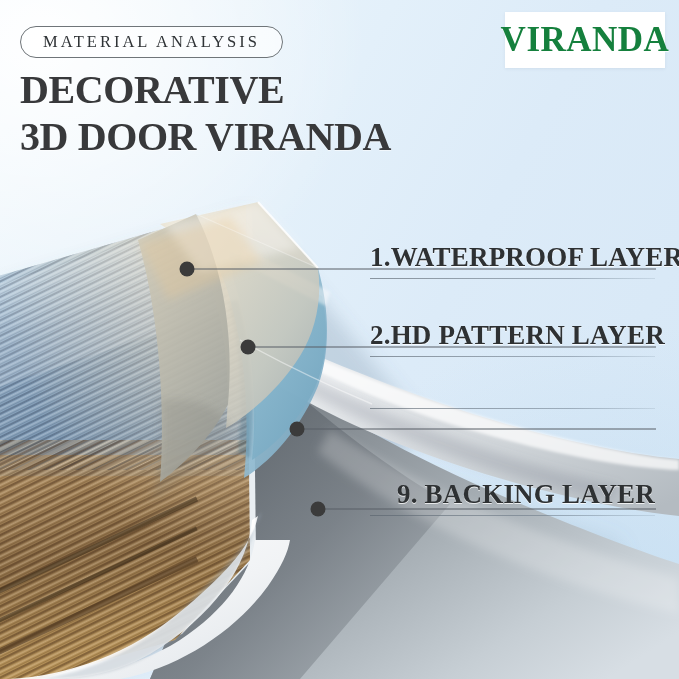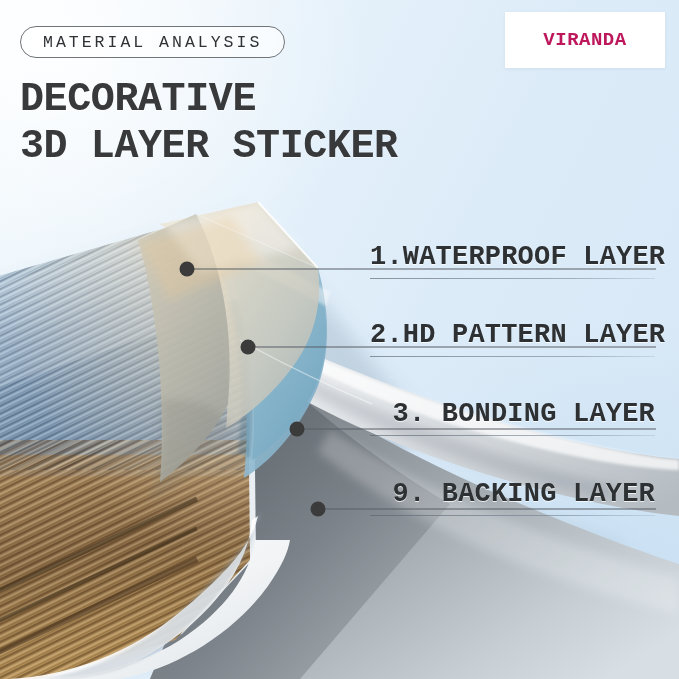--- a/index.html
+++ b/index.html
@@ -5,21 +5,21 @@
   html, body {
     margin: 0;
     padding: 0;
     background: #ffffff;
   }
   #poster {
     position: relative;
     width: 679px;
     height: 679px;
     overflow: hidden;
-    font-family: Liberation Mono, monospace;
+    font-family: Liberation Serif, serif;
     background: linear-gradient(118deg,
         #f2f9fd 0%,
         #eaf4fb 18%,
         #e3f0fa 38%,
         #dcebf8 58%,
         #d9e9f7 78%,
         #d6e7f6 100%);
   }
 
   
@@ -63,30 +63,30 @@
     position: absolute;
     left: 505px; top: 12px;
     width: 160px; height: 56px;
     background: #ffffff;
     display: flex;
     align-items: center;
     justify-content: center;
     box-shadow: 0 1px 3px rgba(90,110,130,0.10);
   }
   .brand-box span {
-    font-size: 19px;
+    font-size: 35px;
     font-weight: bold;
     letter-spacing: 0.5px;
-    color: #be185d;
+    color: #15803d;
     text-shadow: 0 1px 0 rgba(255,255,255,0.8);
   }
 
   .headline {
     position: absolute;
-    left: 20px; top: 76px;
+    left: 20px; top: 66px;
     width: 470px;
   }
   .headline .hl-line {
     font-size: 40px;
     font-weight: bold;
     line-height: 1.18;
     letter-spacing: -0.4px;
     color: #38393b;
     white-space: nowrap;
     text-shadow: 0 1px 0 rgba(255,255,255,0.55);
@@ -383,35 +383,34 @@
   <div class="eyebrow-pill">
     <span>MATERIAL ANALYSIS</span>
   </div>
 
   <div class="brand-box">
     <span>VIRANDA</span>
   </div>
 
   <div class="headline">
     <div class="hl-line">DECORATIVE</div>
-    <div class="hl-line">3D LAYER STICKER</div>
+    <div class="hl-line">3D DOOR VIRANDA</div>
   </div>
 
   <div class="callout co-1">
     <div class="co-text">1.WATERPROOF LAYER</div>
     <div class="co-rule"></div>
   </div>
 
   <div class="callout co-2">
     <div class="co-text">2.HD PATTERN LAYER</div>
     <div class="co-rule"></div>
   </div>
 
   <div class="callout co-3">
-    <div class="co-text">3. BONDING LAYER</div>
     <div class="co-rule"></div>
   </div>
 
   <div class="callout co-4">
     <div class="co-text">9. BACKING LAYER</div>
     <div class="co-rule"></div>
   </div>
 
 </div>
 

